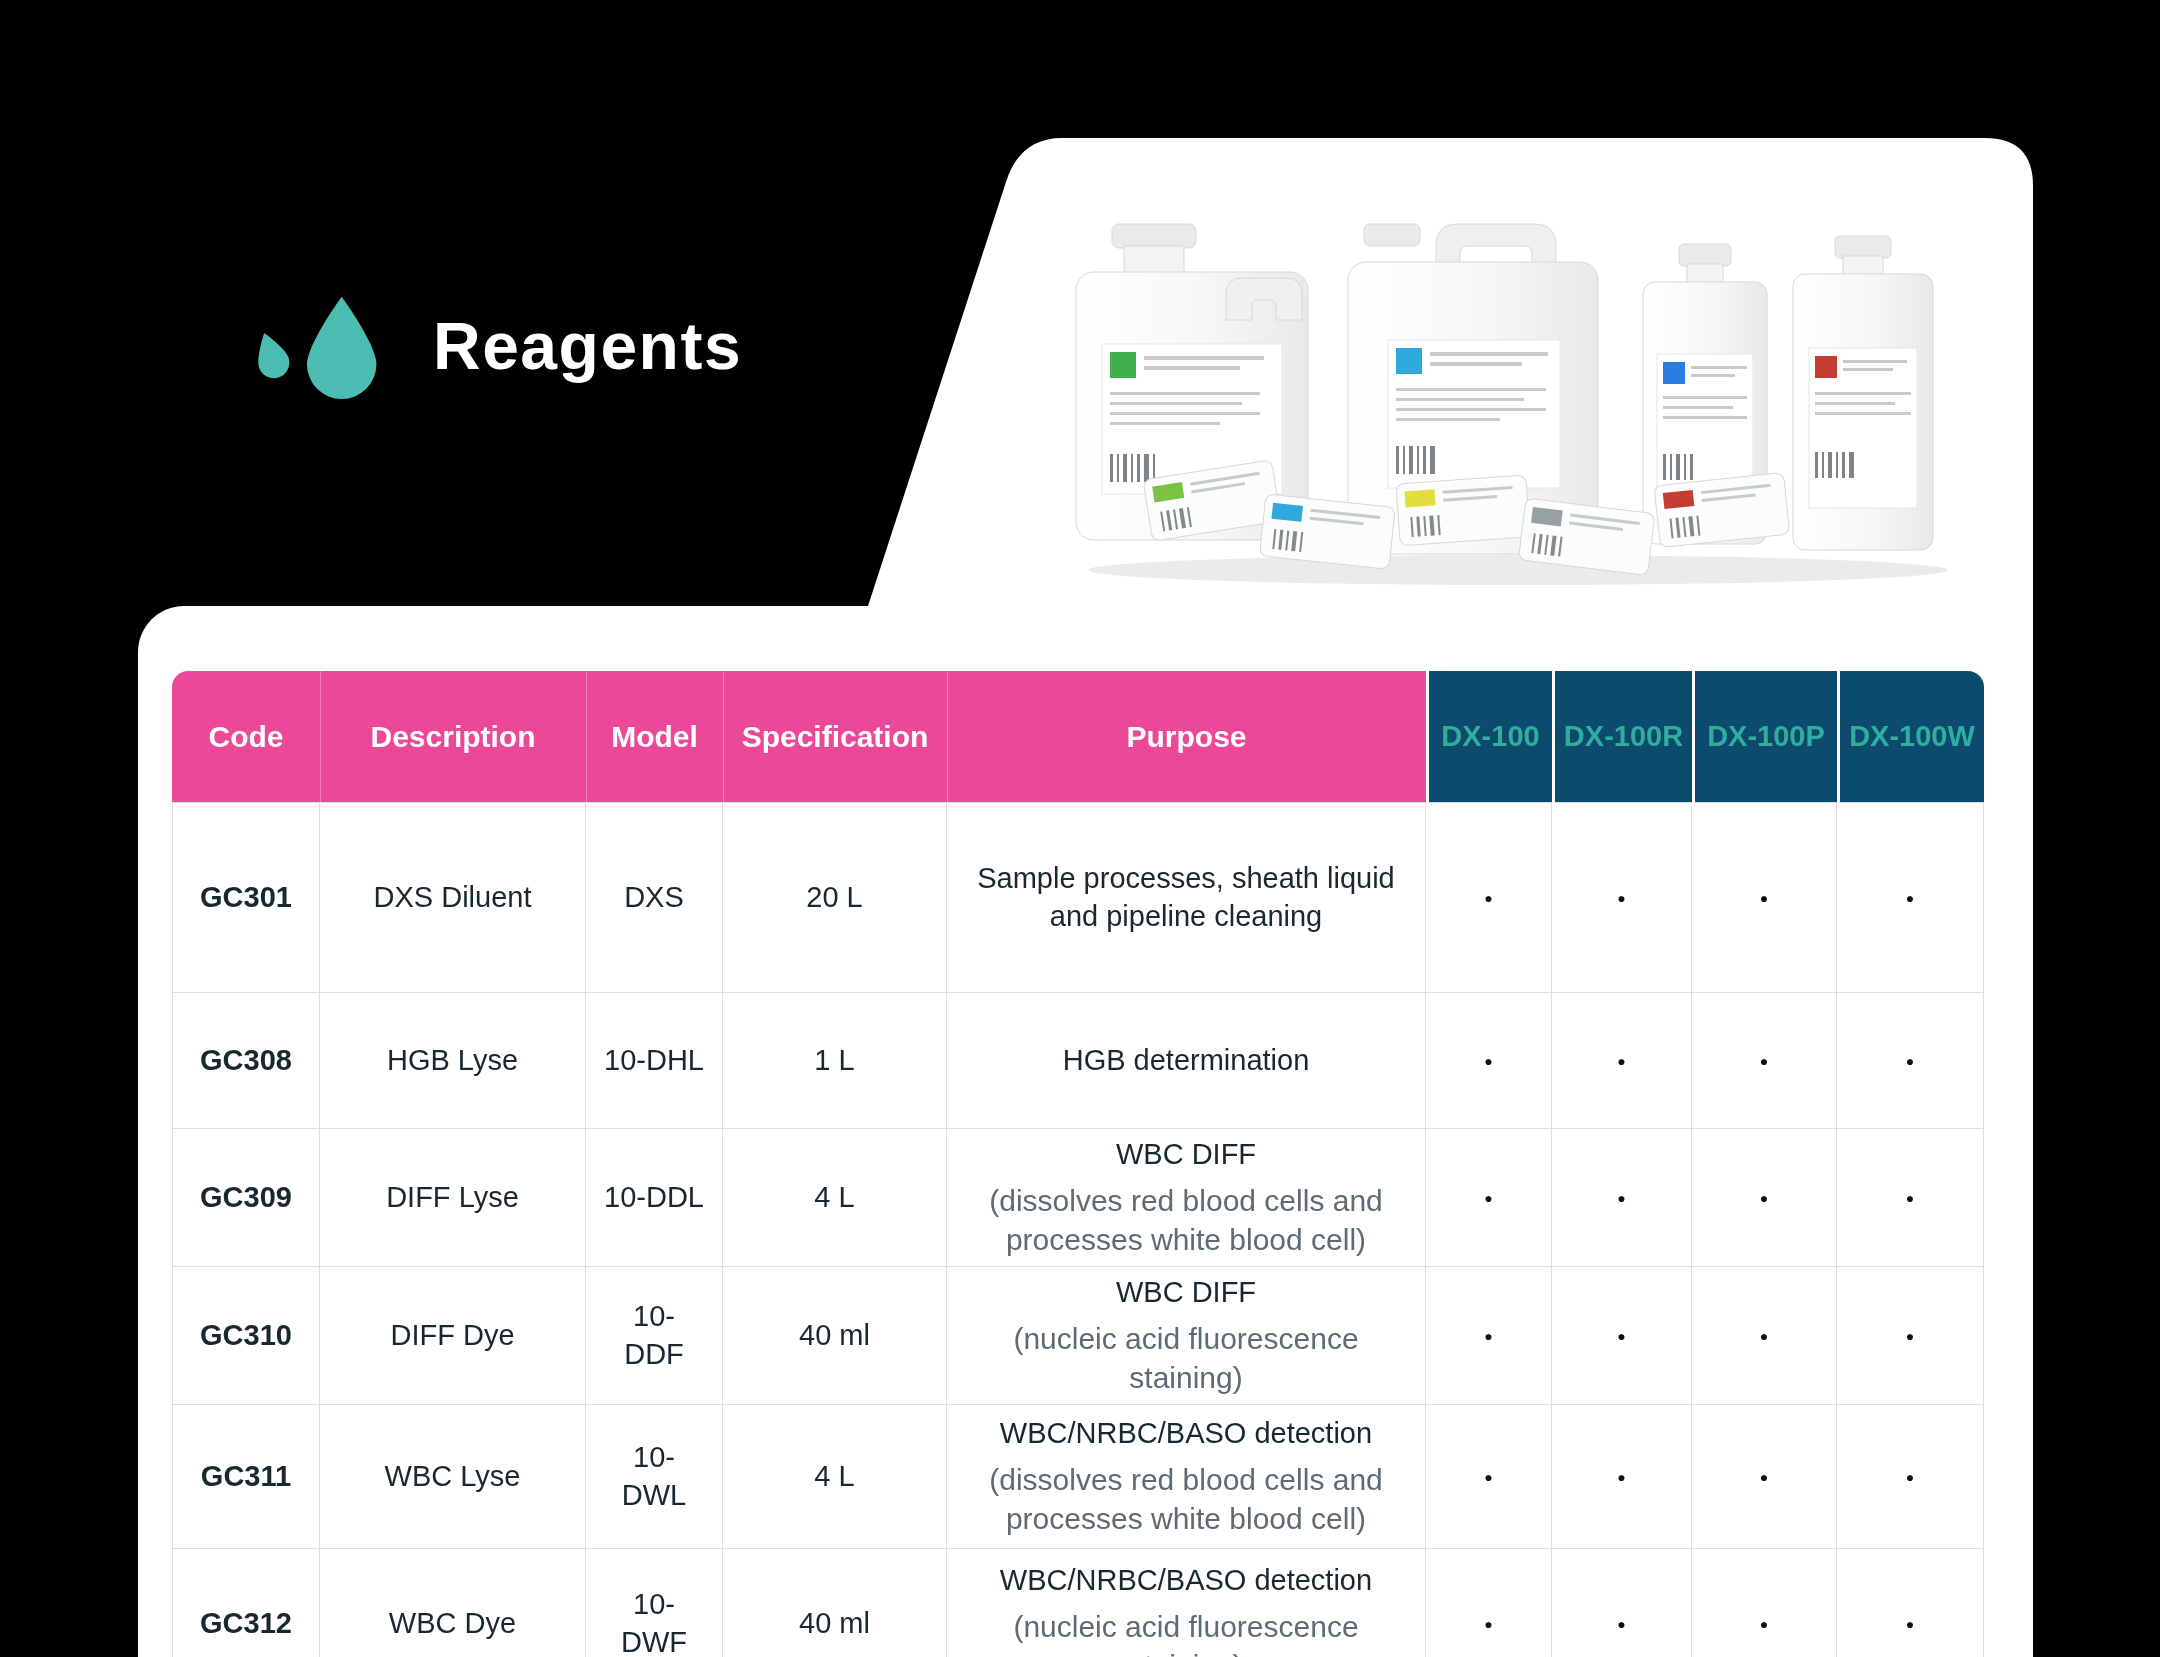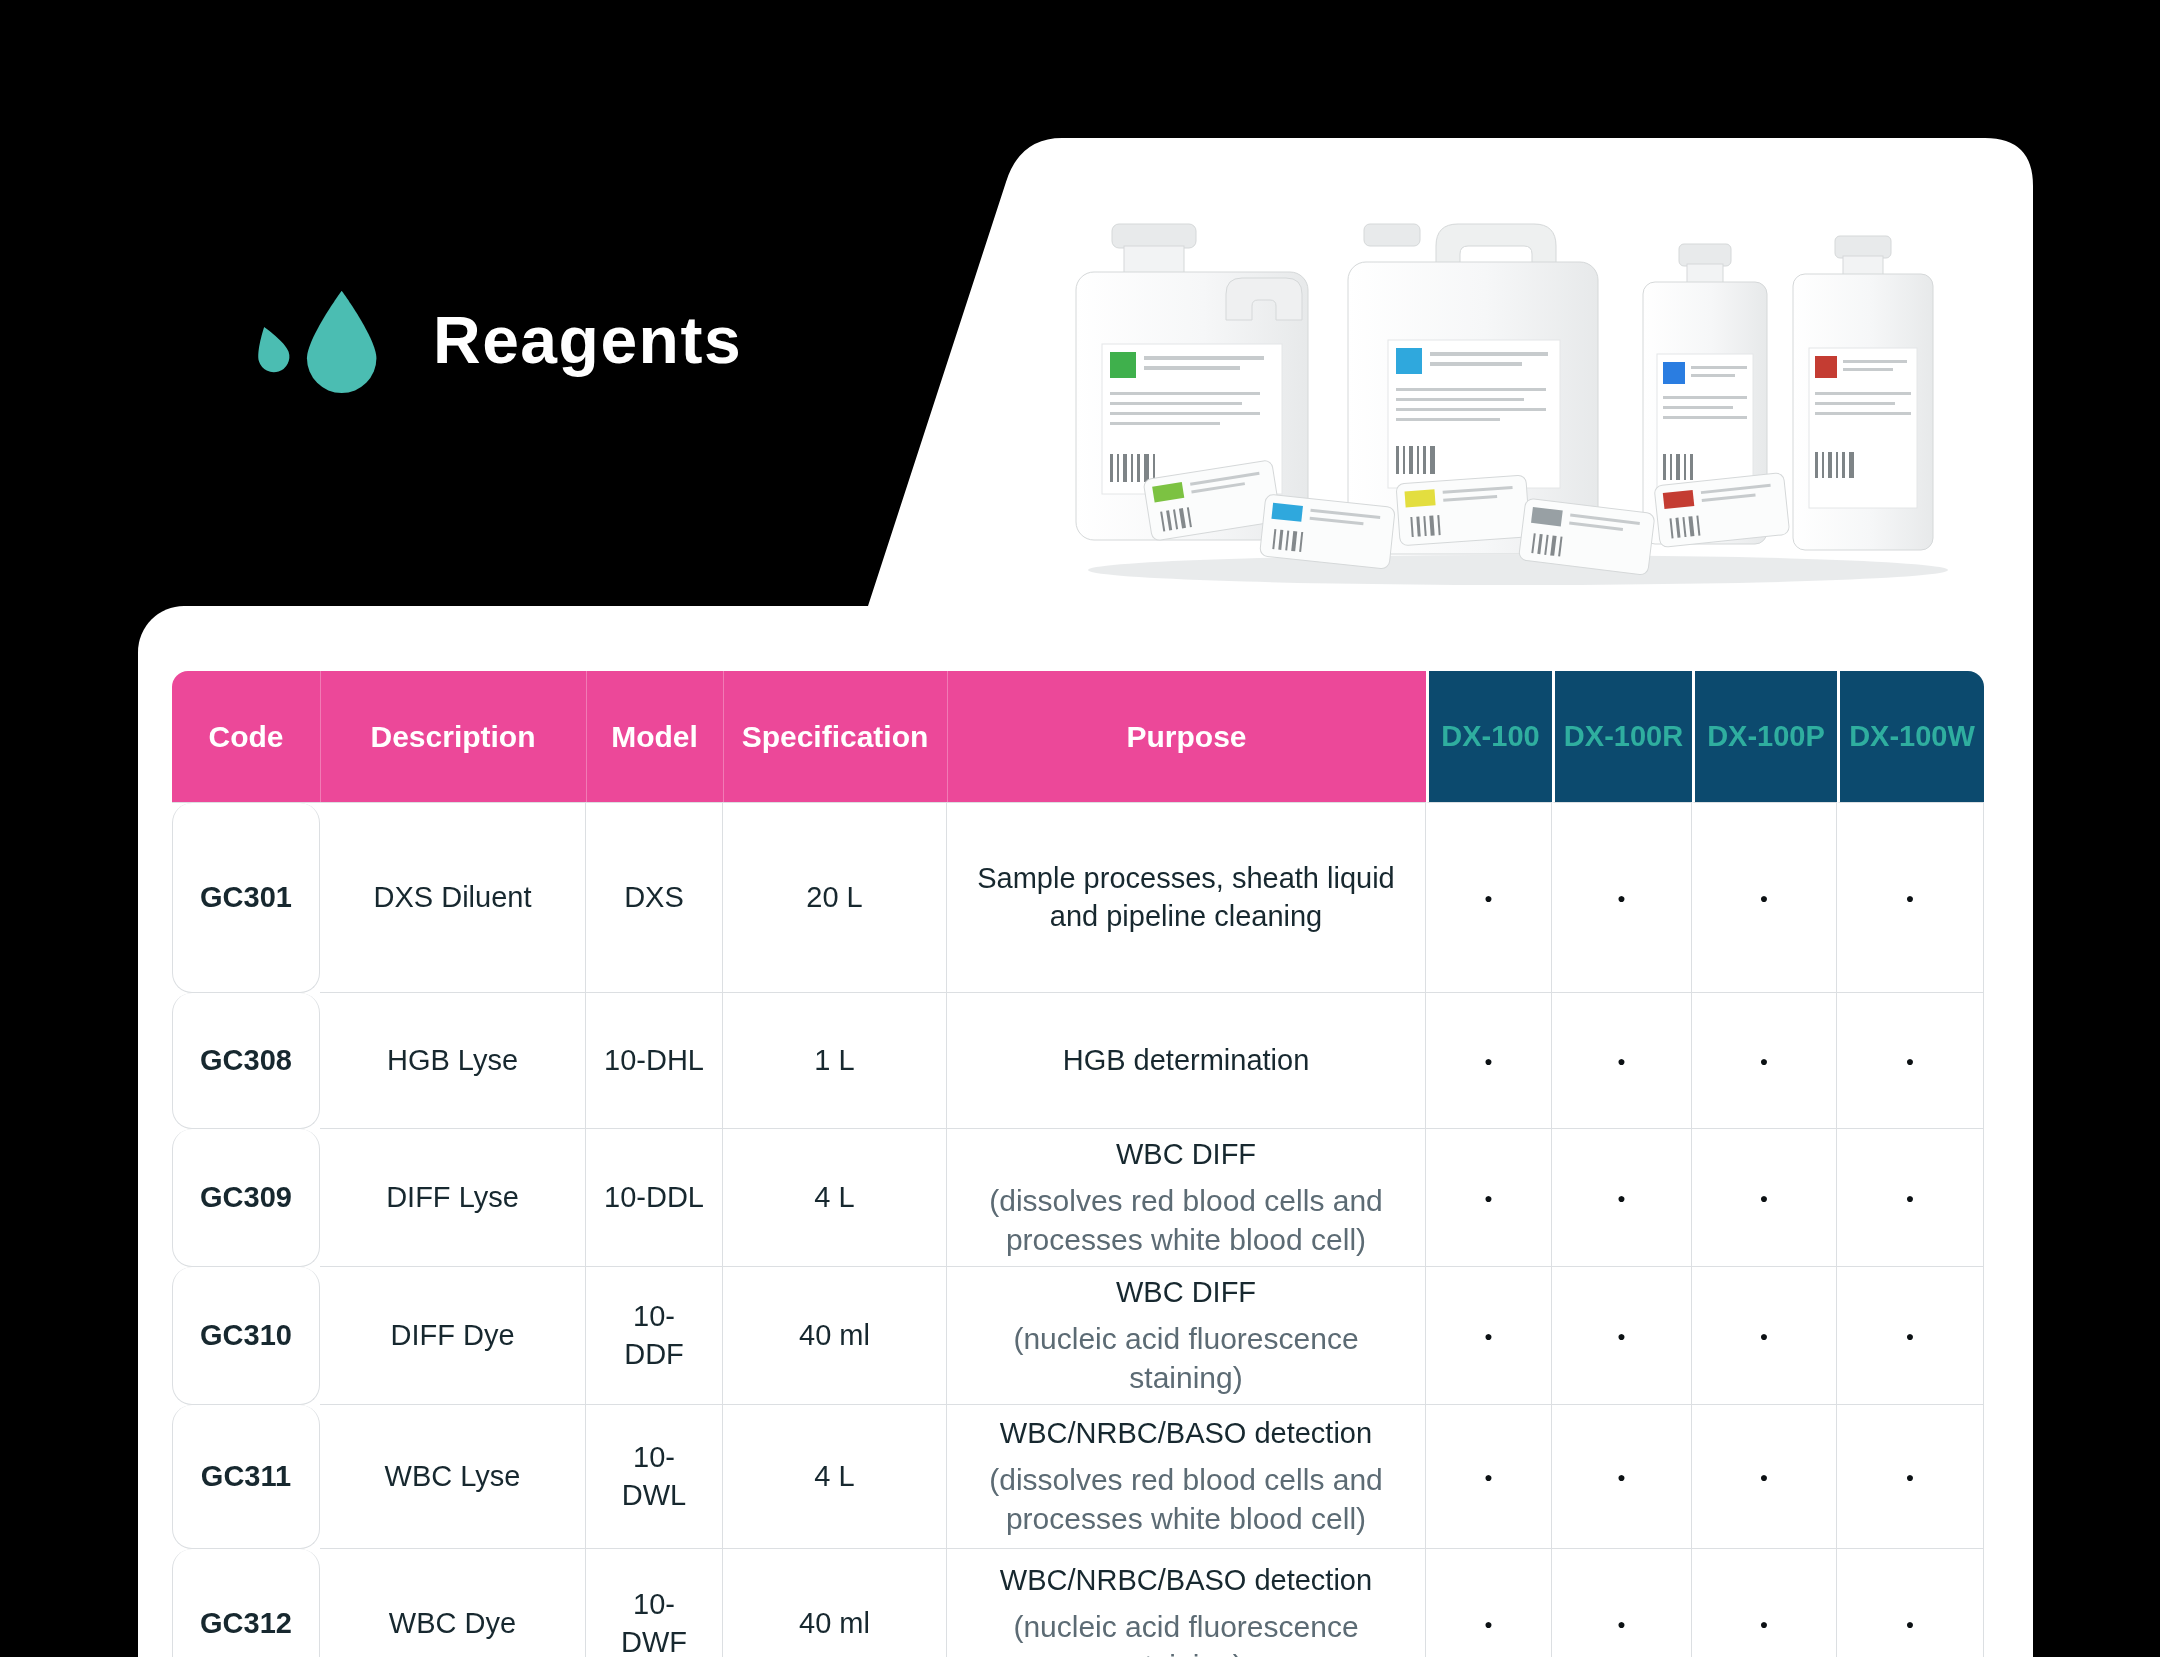--- a/index.html
+++ b/index.html
@@ -5,21 +5,21 @@
   html,body{margin:0;padding:0;}
   body{
     width:2160px;height:1657px;overflow:hidden;position:relative;
     background:#000;
     font-family:"Liberation Sans","DejaVu Sans",sans-serif;
   }
   .stage{position:absolute;inset:0;width:2160px;height:1657px;}
 
   .hero-shape{position:absolute;left:0;top:0;}
 
-  .brand{position:absolute;left:253px;top:284px;display:flex;align-items:center;gap:52px;}
+  .brand{position:absolute;left:253px;top:290px;display:flex;align-items:center;gap:52px;}
   .brand h1{
     margin:0;color:#fff;font-size:66px;font-weight:700;letter-spacing:1.5px;
   }
 
   .bottles{position:absolute;left:1048px;top:172px;}
 
   .card{
     position:absolute;left:138px;top:606px;width:1895px;height:1150px;
     background:#fff;border-radius:46px 0 0 0;
   }
@@ -39,21 +39,21 @@
   .h-first{border-radius:16px 0 0 0;}
   .h-gray{background:#0c4a6e;color:#2fae9f;font-size:29px;border-left:3px solid #fff;}
   .h-last{border-radius:0 16px 0 0;}
 
   .c{
     background:#fff;display:flex;align-items:center;justify-content:center;
     border-right:1px solid #dcdfe2;border-bottom:1px solid #dcdfe2;
     font-size:29px;color:#17282f;text-align:center;padding:0 18px;
     line-height:1.3;
   }
-  .c.code{border-left:1px solid #dcdfe2;font-weight:700;border-radius:20px;}
+  .c.code{border-left:1px solid #dcdfe2;font-weight:700;}
   .c.purpose{flex-direction:column;gap:7px;padding:10px 22px;}
   .p-main{font-size:29px;color:#17282f;}
   .p-note{font-size:30px;color:#5c6b74;line-height:1.3;}
   .p-note:empty{display:none;}
   .dotc{padding:0;}
   .dot{font-size:14px;color:#0c1114;line-height:1;}
 </style>
 </head>
 <body>
 

